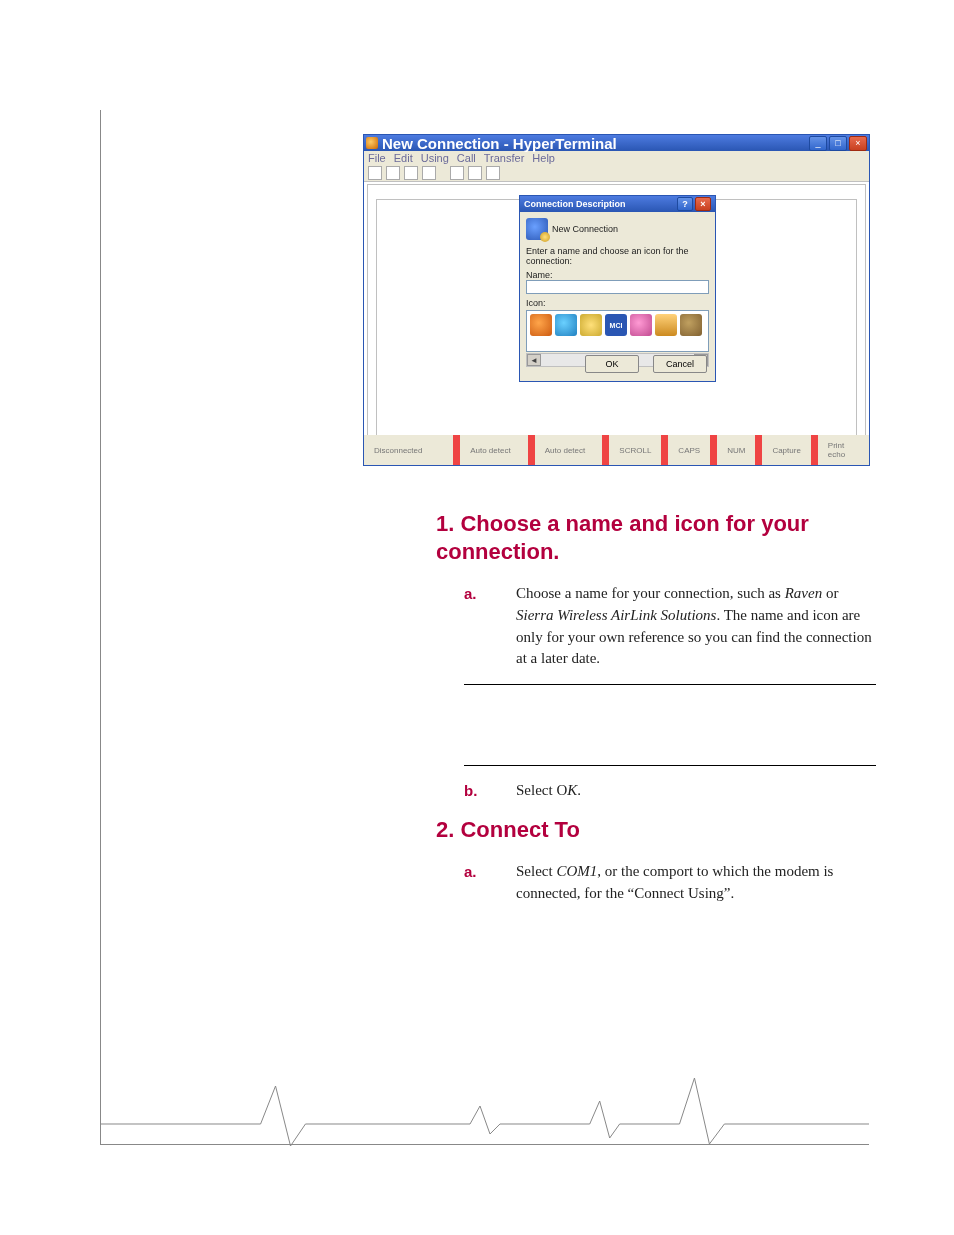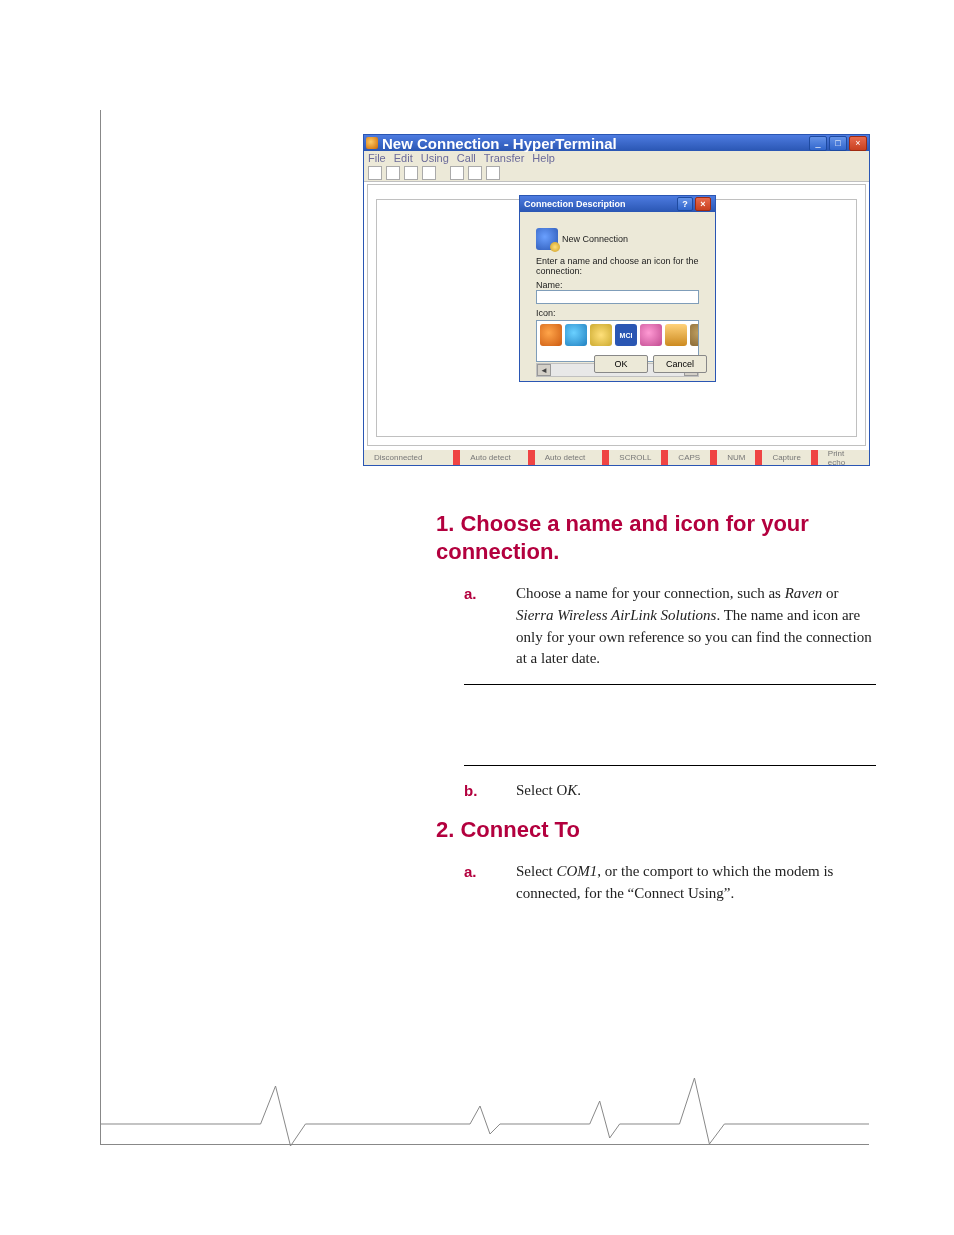--- a/index.html
+++ b/index.html
@@ -97,21 +97,21 @@
   }
   .inner-border {
     position:absolute;
     top:14px; left:8px; right:8px; bottom:8px;
     border:1px solid #c0c0c0;
     background:#fff;
   }
   .statusbar {
     position: absolute;
     left: 0; right: 0; bottom: 0;
-    height: 15px;
+    height: 30px;
     background: #ece9d8;
     font-size: 8px;
     color: #777;
     display: flex;
     align-items: center;
   }
   .statusbar span {
     border-left: 7px solid #ef4444;
     padding: 0 10px;
     height: 100%;
@@ -142,21 +142,21 @@
   .dialog .dtitle .spacer { flex: 1; }
   .dialog .dbtn {
     width: 14px; height: 12px;
     background: linear-gradient(#6492e8,#3166cc);
     border: 1px solid #1e4aa0;
     border-radius: 2px;
     color:#fff; font-size:9px;
     display:inline-flex;align-items:center;justify-content:center;
   }
   .dialog .dbtn.close { background: linear-gradient(#e86a4c,#c84020); border-color:#a02a10;}
-  .dialog .body { padding: 16px; }
+  .dialog .body { padding: 6px; }
   .dialog .row { display: flex; align-items: center; gap: 4px; margin-bottom: 6px; }
   .dialog .bigicon {
     width: 22px; height: 22px;
     background: radial-gradient(circle at 40% 40%, #6aa0ff, #2a56b3);
     border-radius: 3px;
     position:relative;
   }
   .dialog .bigicon::after{
     content:"";position:absolute;right:-2px;bottom:-2px;width:10px;height:10px;
     background:radial-gradient(circle,#ffe07a,#cc9a20);border-radius:50%;
@@ -199,21 +199,21 @@
     display: flex;
     justify-content: space-between;
     align-items:center;
   }
   .hscroll .ar{width:12px;height:10px;background:#d4d0c8;border:1px solid #999;font-size:8px;display:flex;align-items:center;justify-content:center;color:#444;}
   .dialog .buttons {
     position: absolute;
     right: 8px;
     bottom: 8px;
     display: flex;
-    gap: 5px;
+    gap: 14px;
   }
   .dialog .buttons button {
     width: 54px;
     height: 18px;
     font-size: 9px;
     background: #ece9d8;
     border: 1px solid #888;
     border-radius: 2px;
     cursor: pointer;
   }

